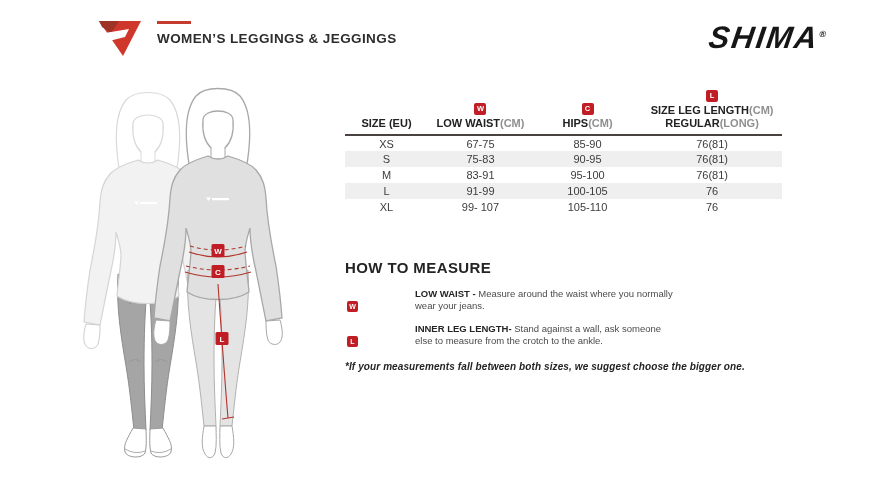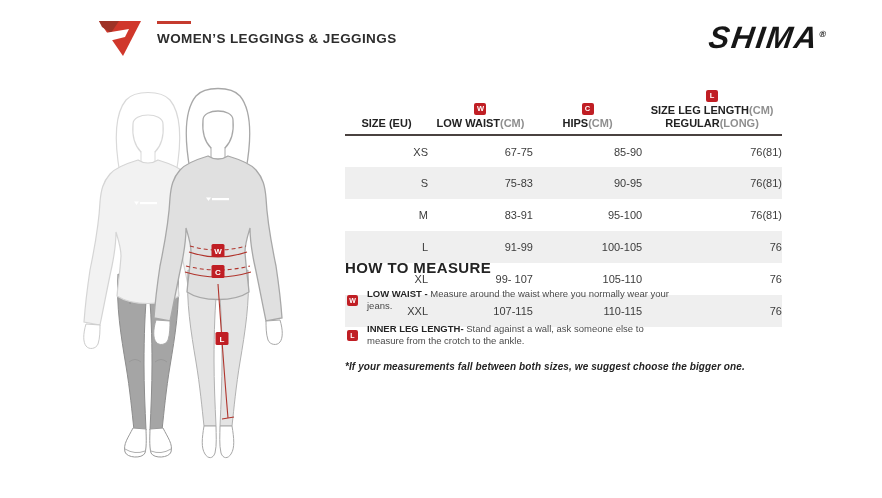--- a/index.html
+++ b/index.html
@@ -39,27 +39,27 @@
     display:inline-block; width:12px; height:12px; line-height:12px; border-radius:2px;
     background:#c01e24; color:#fff; font-size:7.5px; font-weight:bold; text-align:center;
     margin-bottom:2px;
   }
   thead .hdr-badge.empty { visibility:hidden; }
   thead .sub { color:#8f8f8f; font-weight:bold; }
   thead th.col-size .sub { color:#222; }
   tbody tr:first-child td { border-top:2px solid #4a4240; }
   tbody tr:nth-child(even) { background:#efefef; }
   tbody td {
-    height:32px; font-size:11px; color:#3c3c3c; text-align:right; vertical-align:middle;
+    height:16px; font-size:11px; color:#3c3c3c; text-align:center; vertical-align:middle;
   }
 
   
   .how-to { position:absolute; left:345px; top:259px; width:440px; }
   .how-to-heading { font-size:15px; font-weight:bold; letter-spacing:.4px; color:#242424; margin-bottom:12px; }
-  .measure-item { display:flex; align-items:center; margin-bottom:11px; width:330px; }
+  .measure-item { display:flex; align-items:flex-end; margin-bottom:11px; width:330px;gap:48px; }
   .measure-badge {
     flex:0 0 11px; width:11px; height:11px; line-height:11px; border-radius:2px;
     background:#c01e24; color:#fff; font-size:7px; font-weight:bold; text-align:center;
     margin:1px 9px 0 2px;
   }
   .measure-text { font-size:9.5px; line-height:12px; color:#4a4a4a; }
   .measure-term { font-weight:bold; color:#242424; }
   .footnote { font-size:10px; font-weight:bold; color:#242424; margin-top:14px; letter-spacing:.1px;font-style:italic; }
 
   svg text.badge-letter {
@@ -221,26 +221,20 @@
         <td>91-99</td>
         <td>100-105</td>
         <td>76</td>
       </tr>
       <tr>
         <td>XL</td>
         <td>99- 107</td>
         <td>105-110</td>
         <td>76</td>
       </tr>
-      <tr>
-        <td>XXL</td>
-        <td>107-115</td>
-        <td>110-115</td>
-        <td>76</td>
-      </tr>
     </tbody>
   </table>
 </div>
 
 <div class="how-to">
   <div class="how-to-heading">HOW TO MEASURE</div>
 
   <div class="measure-item">
     <span class="measure-badge">W</span>
     <span class="measure-text"><span class="measure-term">LOW WAIST - </span><span>Measure around the waist where you normally wear your jeans.</span></span>

